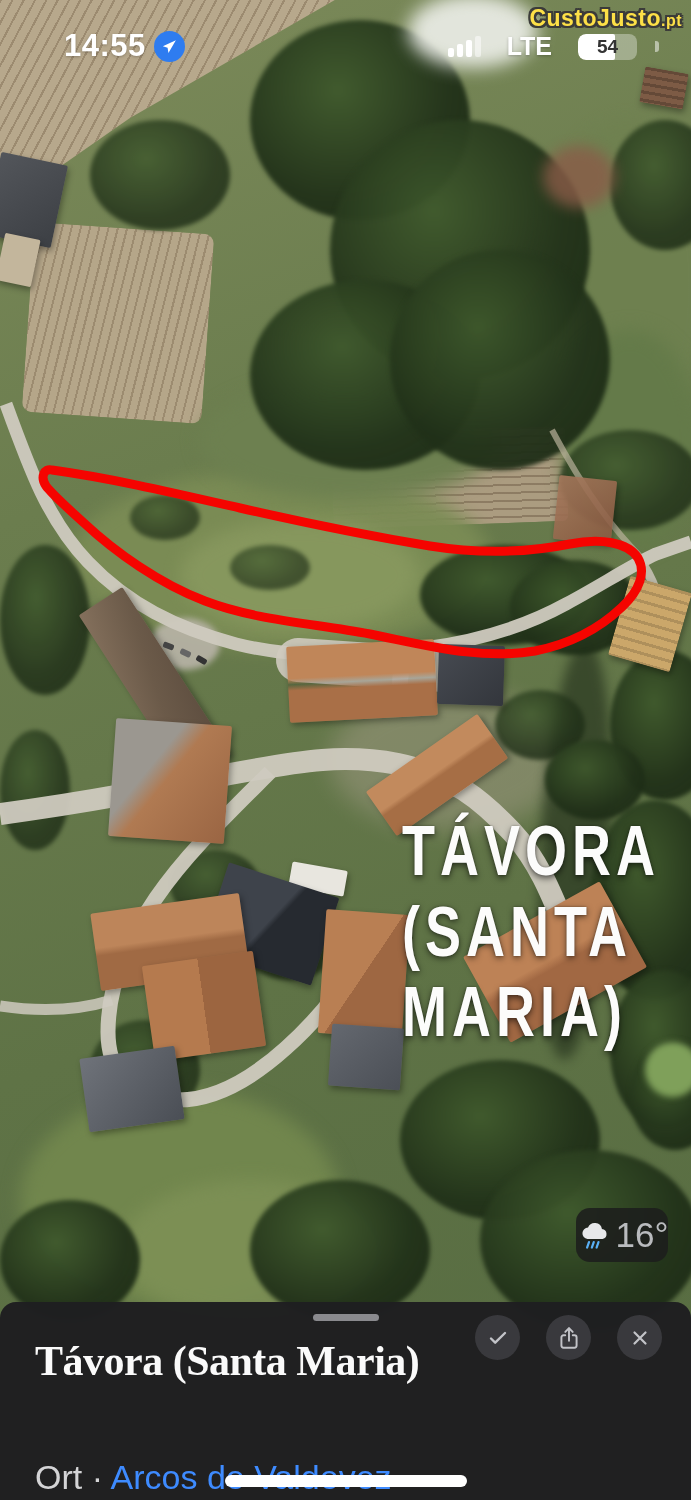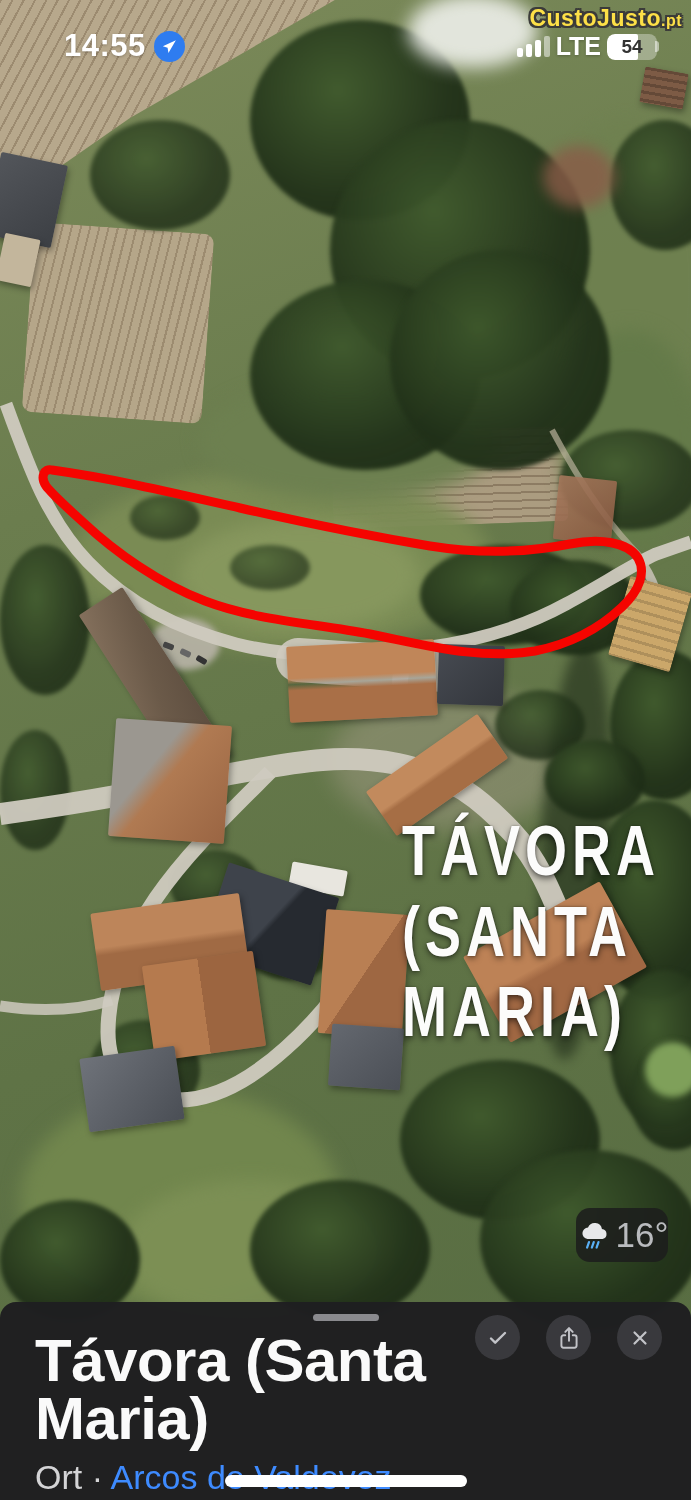--- a/index.html
+++ b/index.html
@@ -25,26 +25,26 @@
   
   .weather { position:absolute; left:576px; top:1208px; width:92px; height:54px; border-radius:14px;
              background:rgba(28,30,28,.88); display:flex; align-items:center; justify-content:center; gap:2px; }
   .weather .temp { color:#b9bbbe; font-size:35px; font-weight:400; }
 
   
   .status-bar { position:absolute; top:28px; left:0; right:0; height:40px; color:#fff; }
   .sb-left { position:absolute; left:64px; top:0; display:flex; align-items:center; gap:8px; }
   .sb-time { font-size:31px; font-weight:600; letter-spacing:.5px; text-shadow:0 1px 3px rgba(0,0,0,.25); }
   .loc-badge { width:31px; height:31px; border-radius:50%; background:#2e7cf0; display:flex; align-items:center; justify-content:center; }
-  .sb-right { position:absolute; right:32px; top:4px; display:flex; align-items:center; gap:6px; }
+  .sb-right { position:absolute; right:32px; top:4px; display:flex; align-items:center; gap:26px; }
   .sig { display:flex; align-items:flex-end; gap:3px; }
   .sig i { display:block; width:6px; border-radius:2px; background:#fff; }
   .sig i.dim { background:rgba(255,255,255,.5); }
   .sb-net { font-size:25px; font-weight:600; text-shadow:0 1px 3px rgba(0,0,0,.25); }
-  .battery { position:relative; width:50px; height:26px; border-radius:8px; background:rgba(255,255,255,.34); overflow:hidden; }
+  .battery { position:relative; width:59px; height:26px; border-radius:8px; background:rgba(255,255,255,.34); overflow:hidden; }
   .battery .fill { position:absolute; left:0; top:0; bottom:0; width:62%; background:#fff; border-radius:8px 2px 2px 8px; }
   .battery .pct { position:absolute; inset:0; display:flex; align-items:center; justify-content:center;
                   font-size:19px; font-weight:600; color:#333; }
   .bat-nub { width:4px; height:11px; border-radius:0 3px 3px 0; background:rgba(255,255,255,.5); margin-left:-8px; }
 
   
   .watermark { position:absolute; top:5px; right:9px; color:#fde047; font-weight:700; font-size:23px; letter-spacing:.5px;
                text-shadow:-2px -2px 0 #3b3b39, 2px -2px 0 #3b3b39, -2px 2px 0 #3b3b39, 2px 2px 0 #3b3b39,
                             0 -2px 0 #3b3b39, 0 2px 0 #3b3b39, -2px 0 0 #3b3b39, 2px 0 0 #3b3b39; }
   .watermark .tld { font-size:16px; }
@@ -55,22 +55,22 @@
   .ctrl-btn { width:76px; height:77px; display:flex; align-items:center; justify-content:center; color:#d7d8d9; }
   .ctrl-sep { height:1px; background:rgba(90,90,92,.8); }
   .ctrl-3d { margin-top:22px; background:rgba(36,37,39,.9); border-radius:18px; width:76px; height:76px;
              display:flex; align-items:center; justify-content:center; color:#e4e4e6; font-size:29px; font-weight:600; }
 
   
   .sheet { position:absolute; left:0; right:0; top:1302px; bottom:0; background:rgba(31,31,33,.98);
            border-radius:16px 16px 0 0; }
   .handle { position:absolute; top:12px; left:50%; transform:translateX(-50%); width:66px; height:7px;
             border-radius:4px; background:#8a8a8e; }
-  .sheet-title { position:absolute; left:35px; top:30px; width:430px; color:#fafafa; font-size:60px;
-                 font-weight:700; line-height:58px; letter-spacing:-.5px; }
+  .sheet-title { position:absolute; left:35px; top:30px; width:430px; color:#fafafa; font-size:42px;
+                 font-weight:700; line-height:58px; letter-spacing:-.5px;font-family:Liberation Serif, serif; }
   .sheet-actions { position:absolute; right:29px; top:13px; display:flex; gap:26px; }
   .act-btn { width:45px; height:45px; border-radius:50%; background:#39393d; display:flex; align-items:center; justify-content:center; color:#c2c3c8; }
   .sheet-sub { position:absolute; left:35px; top:156px; font-size:34px; color:#d4d4d6; }
   .sheet-sub .link { color:#3e8bff; }
   .home-indicator { position:absolute; left:50%; transform:translateX(-50%); bottom:13px; width:242px; height:12px;
                     border-radius:7px; background:#fff; z-index:30; }
 </style>
 </head>
 <body>
 

